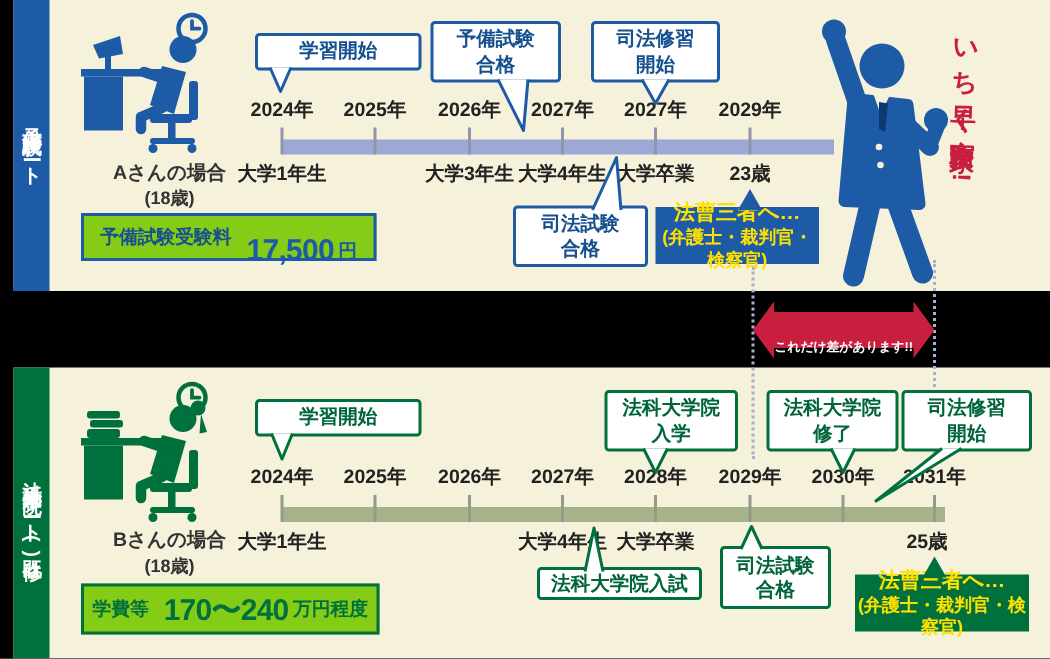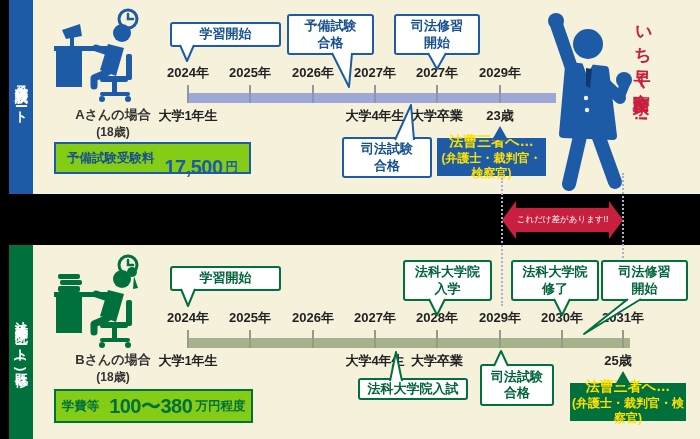--- a/index.html
+++ b/index.html
@@ -58,21 +58,21 @@
   .person-label .p-age{display:block;font-size:12px;}
   #person-a{left:58px;top:106px;} #person-b{left:58px;top:351px;}
   
   #slogan{position:absolute;left:630px;top:14px;height:168px;writing-mode:vertical-rl;color:#c91f3f;font-weight:bold;font-size:17px;letter-spacing:2px;transform:rotate(2deg);z-index:3;}
   
   .dotline{position:absolute;width:0;border-left:2px dotted #a9b0d0;z-index:3;}
   #dot-a{left:501px;top:178px;height:128px;}
   #dot-b{left:622px;top:173px;height:133px;}
   
   #gap-arrow{position:absolute;left:502px;top:201px;width:121px;height:38px;z-index:4;}
-  #gap-arrow .gap-text{position:absolute;left:0;top:0;width:121px;height:38px;display:flex;align-items:center;justify-content:center;color:#fff;font-weight:normal;font-size:8.5px;letter-spacing:0;text-align:center;}
+  #gap-arrow .gap-text{position:absolute;left:0;top:12px;width:121px;height:38px;display:flex;align-items:center;justify-content:center;color:#fff;font-weight:bold;font-size:8.5px;letter-spacing:0;text-align:center;}
   
   .illus{position:absolute;z-index:2;}
   #illus-a{left:48px;top:6px;} #illus-b{left:48px;top:252px;}
   #figure-svg{left:535px;top:6px;z-index:3;}
   #tails{position:absolute;left:0;top:0;z-index:6;pointer-events:none;}
 </style>
 </head>
 <body>
 
 <div id="stage">
@@ -141,38 +141,39 @@
     <span class="p-age">(18歳)</span>
   </div>
 
   <div class="fee" id="fee-top">
     <span class="f-label">予備試験受験料</span>
     <span class="f-value">17,500</span>
     <span class="f-unit">円</span>
   </div>
   <div class="fee" id="fee-bottom">
     <span class="f-label">学費等</span>
-    <span class="f-value">100〜380</span>
+    <span class="f-value">170〜240</span>
     <span class="f-unit">万円程度</span>
   </div>
 
   <div class="bar" id="bar-top"></div>
   <div class="tick t" style="left:187px"></div>
   <div class="tick t" style="left:249px"></div>
   <div class="tick t" style="left:312px"></div>
   <div class="tick t" style="left:374px"></div>
   <div class="tick t" style="left:436px"></div>
   <div class="tick t" style="left:499px"></div>
   <div class="yr t" style="left:158px">2024年</div>
   <div class="yr t" style="left:220px">2025年</div>
   <div class="yr t" style="left:283px">2026年</div>
   <div class="yr t" style="left:345px">2027年</div>
   <div class="yr t" style="left:407px">2027年</div>
   <div class="yr t" style="left:470px">2029年</div>
   <div class="stage-lb t" style="left:146px">大学1年生</div>
+  <div class="stage-lb t" style="left:271px">大学3年生</div>
   <div class="stage-lb t" style="left:333px">大学4年生</div>
   <div class="stage-lb t" style="left:395px">大学卒業</div>
   <div class="stage-lb t" style="left:458px">23歳</div>
 
   <div class="bubble blue" id="bb-t-start">
     <span>学習開始</span>
   </div>
   <div class="bubble blue" id="bb-t-yobi">
     <span>予備試験</span>
     <span>合格</span>

